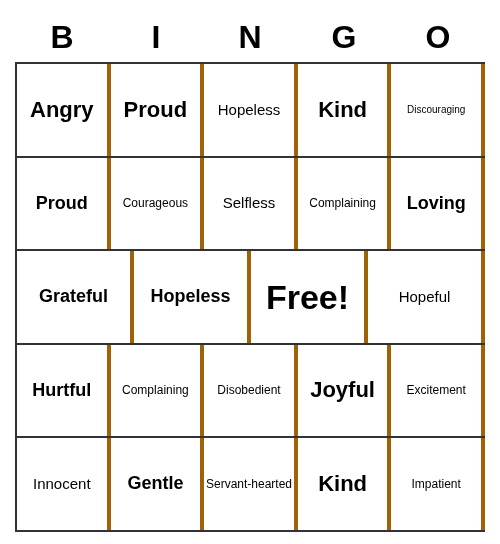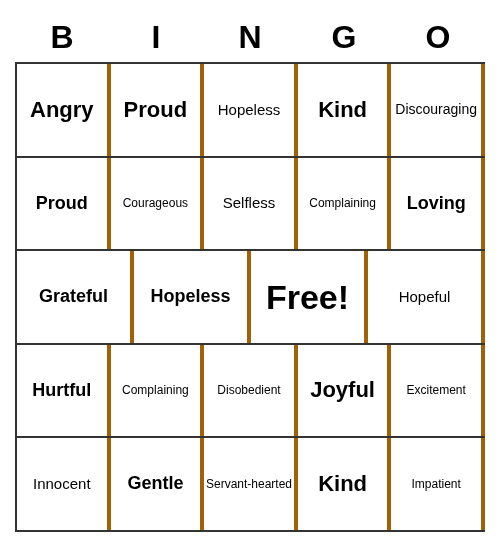--- a/index.html
+++ b/index.html
@@ -81,21 +81,21 @@
 
     .size-md {
       font-size: 15px;
     }
 
     .size-sm {
       font-size: 12px;
     }
 
     .size-xs {
-      font-size: 14px;
+      font-size: 10px;
     }
 
     .free-cell {
       font-size: 34px;
       font-weight: bold;
     }
   </style>
 </head>
 <body>
 

